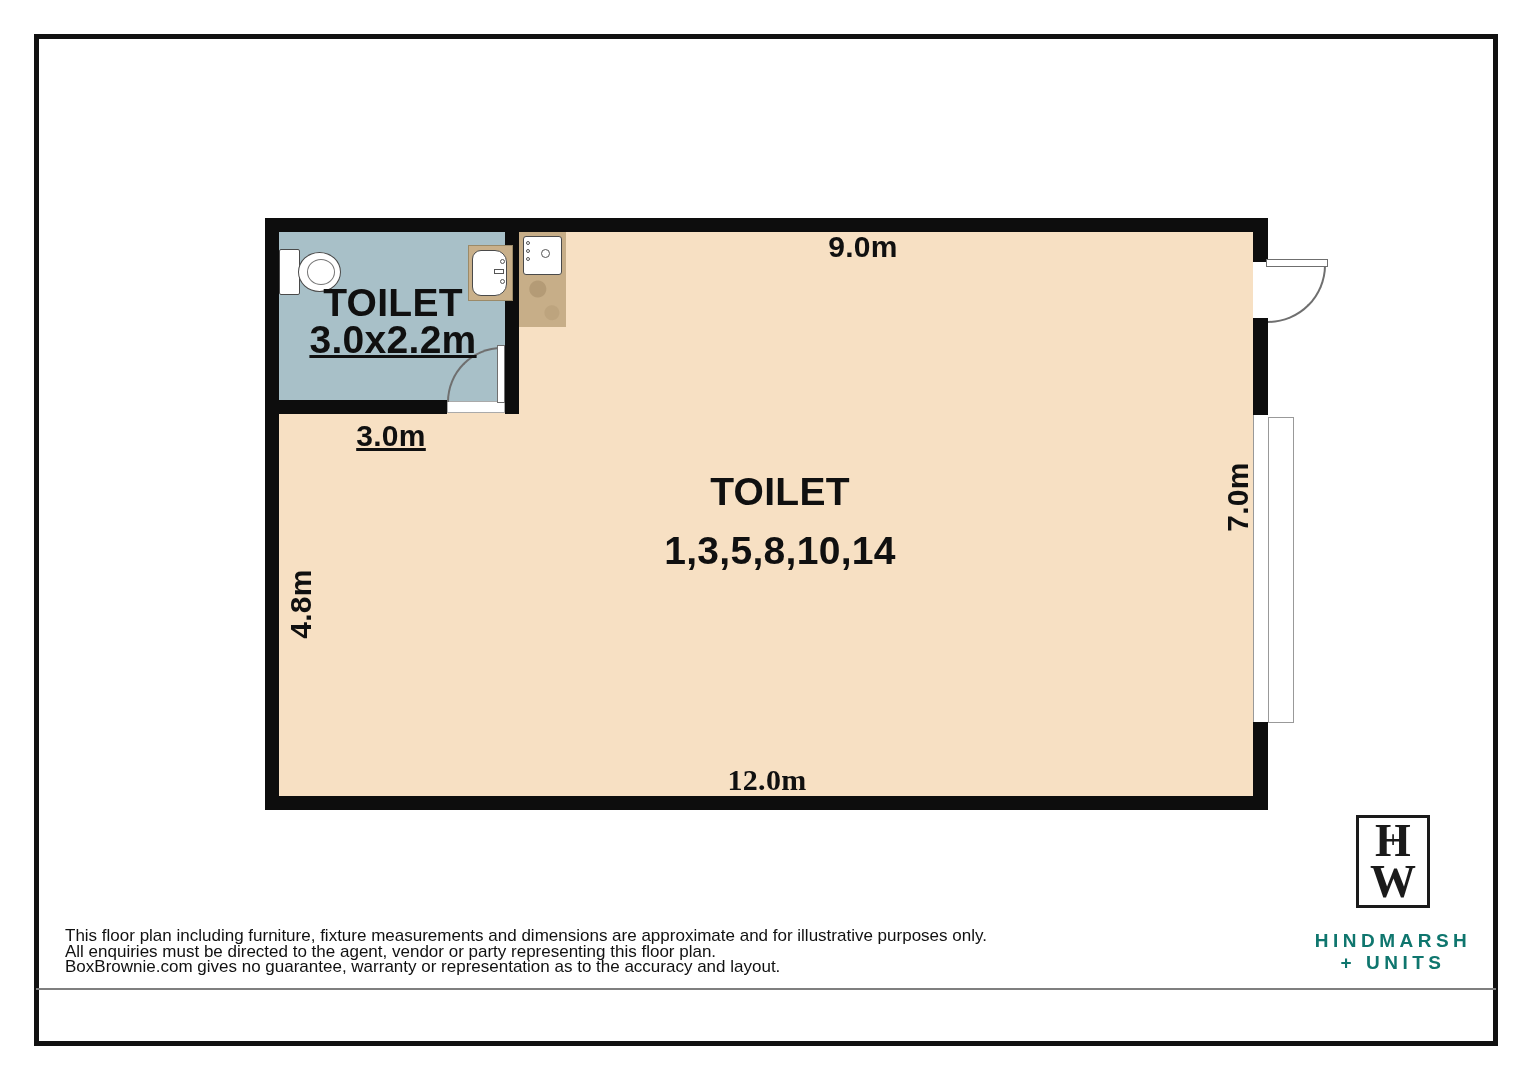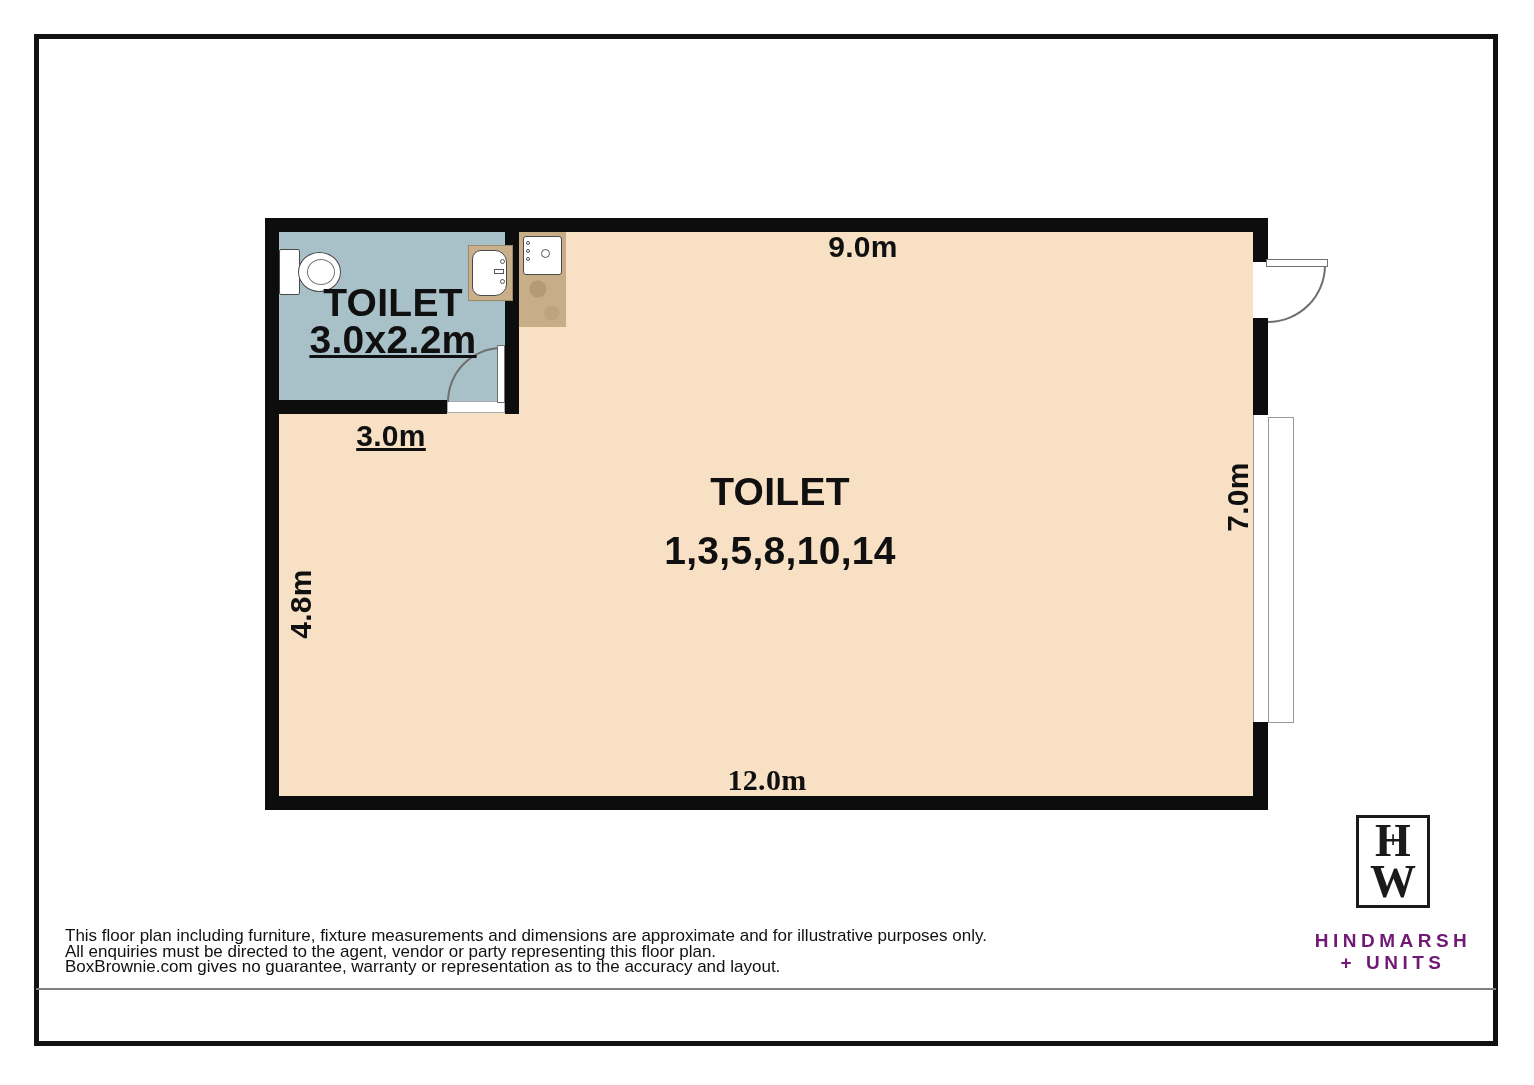--- a/index.html
+++ b/index.html
@@ -89,21 +89,21 @@
   .address { left:64px; top:1001px; font-size:35px; color:#000; font-weight:400; }
 
   
   .logo-box { left:1356px; top:815px; width:74px; height:93px; border:3.5px solid #1a1a1a;
      display:flex; flex-direction:column; align-items:center; justify-content:center;
      font-family:"Liberation Serif", serif; font-weight:700; color:#1a1a1a; }
   .logo-line1 { position:relative; font-size:46px; line-height:40px; }
   .logo-plus { position:absolute; left:50%; top:47%; transform:translate(-50%,-50%);
      font-size:24px; line-height:24px; font-family:"Liberation Serif", serif; font-weight:700; }
   .logo-line2 { font-size:46px; line-height:42px; }
-  .logo-name { left:1393px; transform:translateX(-50%); text-align:center; color:#701a75;
+  .logo-name { left:1393px; transform:translateX(-50%); text-align:center; color:#0f766e;
      font-weight:700; font-size:19px; letter-spacing:4.5px; white-space:nowrap; }
   .logo-name1 { top:930px; } .logo-name2 { top:952px; }
 </style>
 </head>
 <body>
 
 <div class="page">
 
   <div class="abs frame"></div>
 

